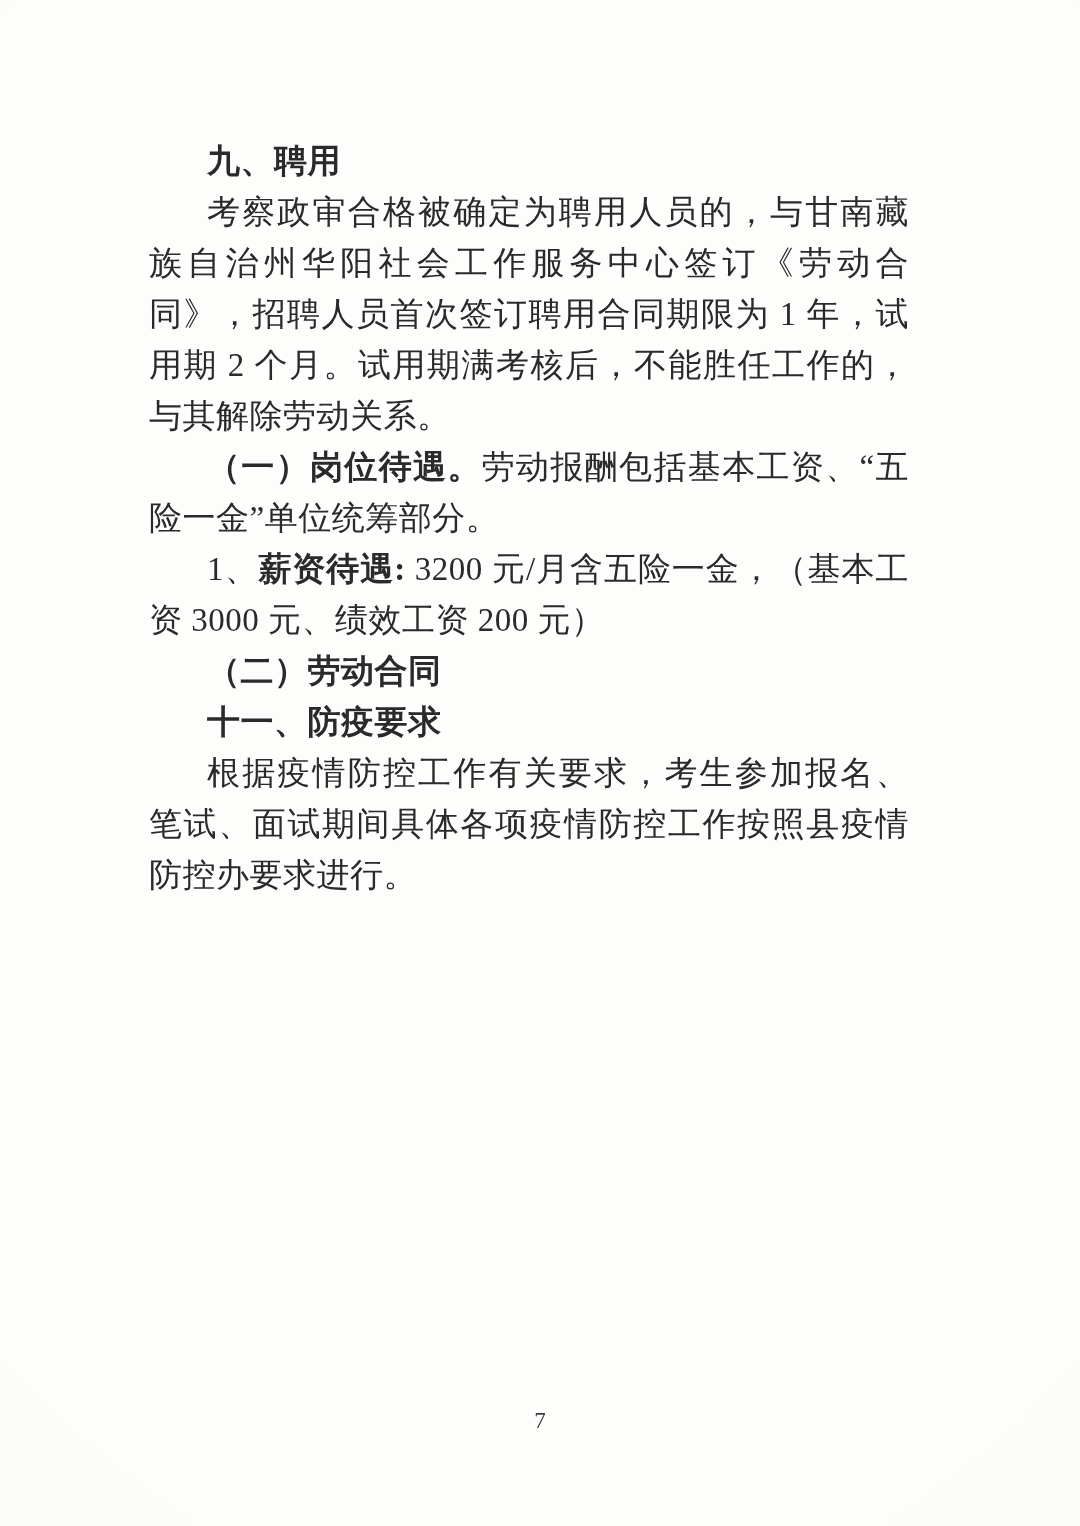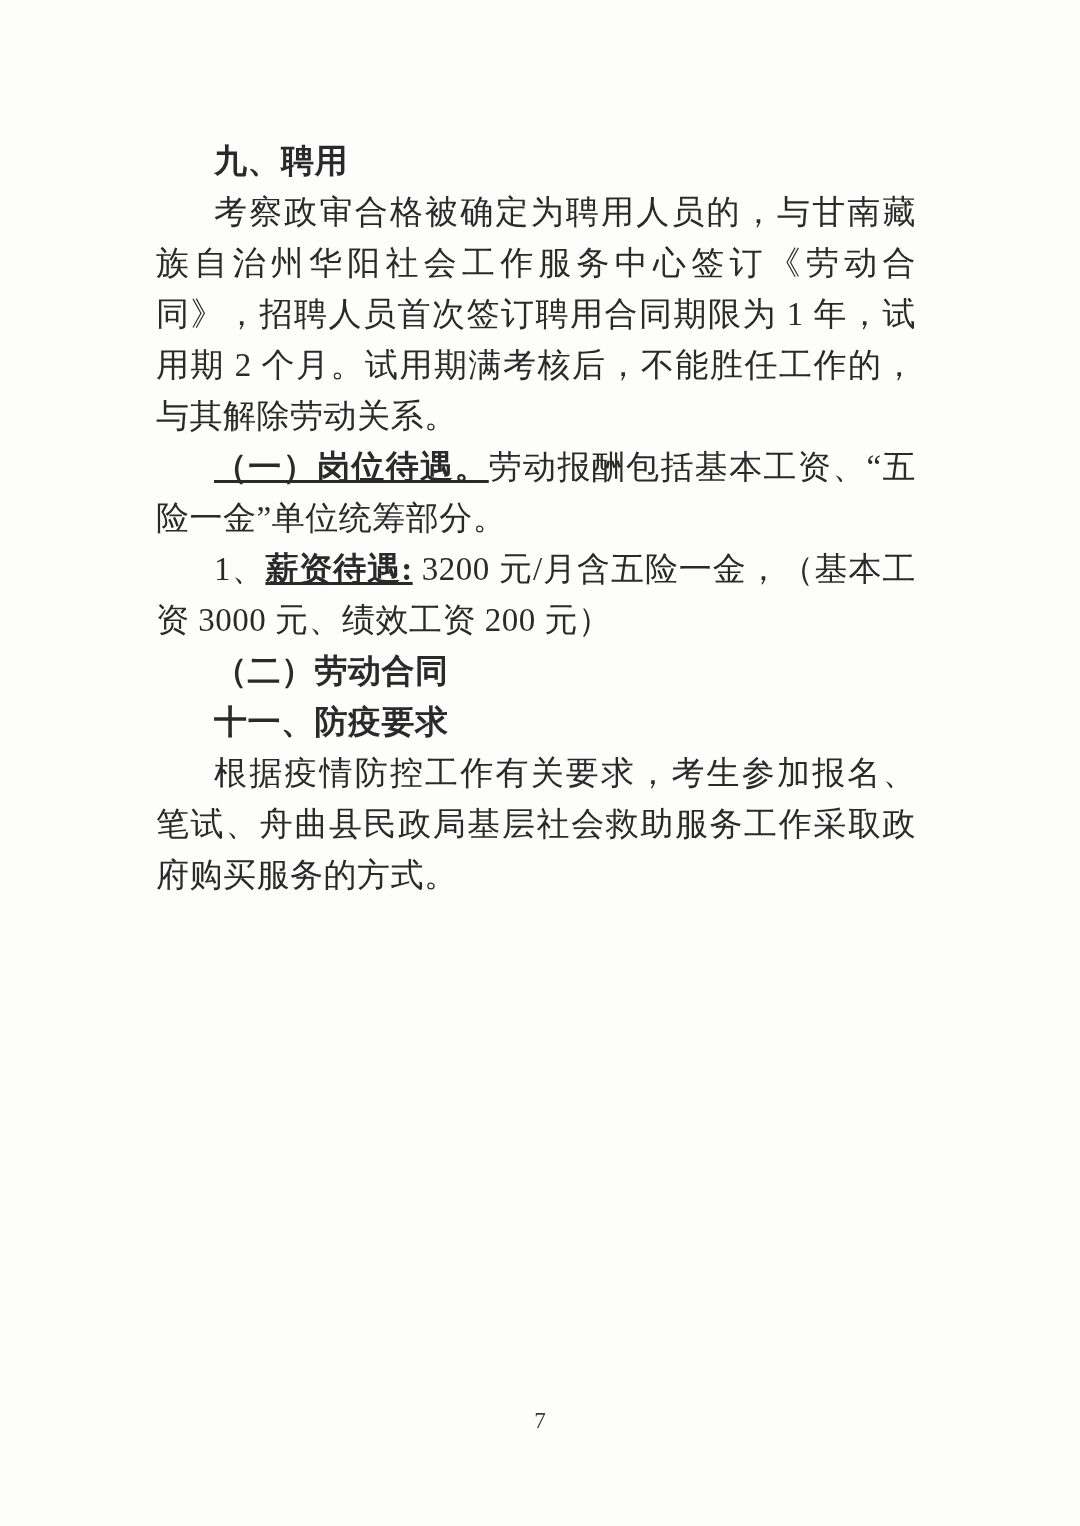--- a/index.html
+++ b/index.html
@@ -14,39 +14,38 @@
       radial-gradient(ellipse 130% 110% at 50% 45%, #fdfdfc 55%, #f7f6f4 100%);
     font-family: "Liberation Serif", "DejaVu Serif", serif;
     overflow: hidden;
   }
   .sheet {
     position: absolute;
     inset: 0;
   }
   .doc {
     position: absolute;
-    left: 156px;
+    left: 149px;
     top: 136px;
     width: 760px;
     font-size: 33px;
     line-height: 51px;
     color: #2a2a2a;
     text-align: justify;
     letter-spacing: 0.5px;
   }
   .doc p {
     margin: 0;
     text-indent: 58px;
   }
   .hd {
     font-weight: 700;
   }
   .b {
     font-weight: 700;
-    text-decoration: underline;
   }
   .page-number {
     position: absolute;
     left: 0;
     width: 100%;
     top: 1404px;
     text-align: center;
     font-size: 23px;
     line-height: 34px;
     color: #3b3b3b;
@@ -67,19 +66,19 @@
     <p><span class="b">（一）岗位待遇。</span><span>劳动报酬包括基本工资、“五险一金”单位统筹部分。</span></p>
 
     <p><span>1、</span><span class="b">薪资待遇:</span><span> 3200 元/月含五险一金，（基本工资 3000 元、绩效工资 200 元）</span></p>
 
 
     <p class="hd">（二）劳动合同</p>
 
 
     <p class="hd">十一、防疫要求</p>
 
-    <p>根据疫情防控工作有关要求，考生参加报名、笔试、舟曲县民政局基层社会救助服务工作采取政府购买服务的方式。</p>
+    <p>根据疫情防控工作有关要求，考生参加报名、笔试、面试期间具体各项疫情防控工作按照县疫情防控办要求进行。</p>
 
   </div>
 
   <div class="page-number">7</div>
 
 </div>
 
 </body></html>

